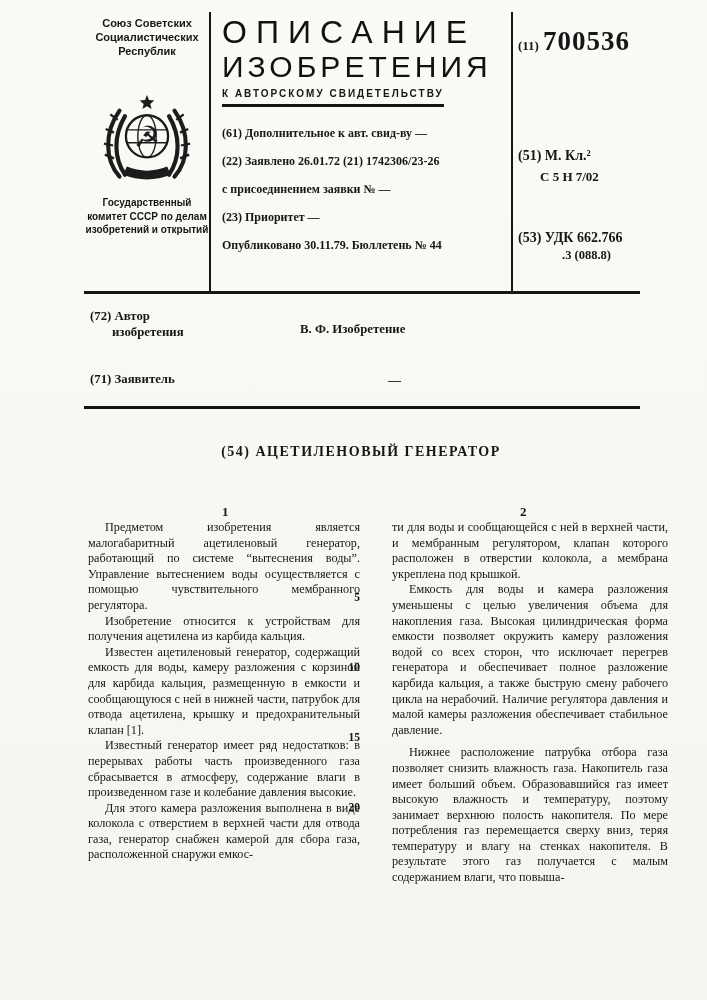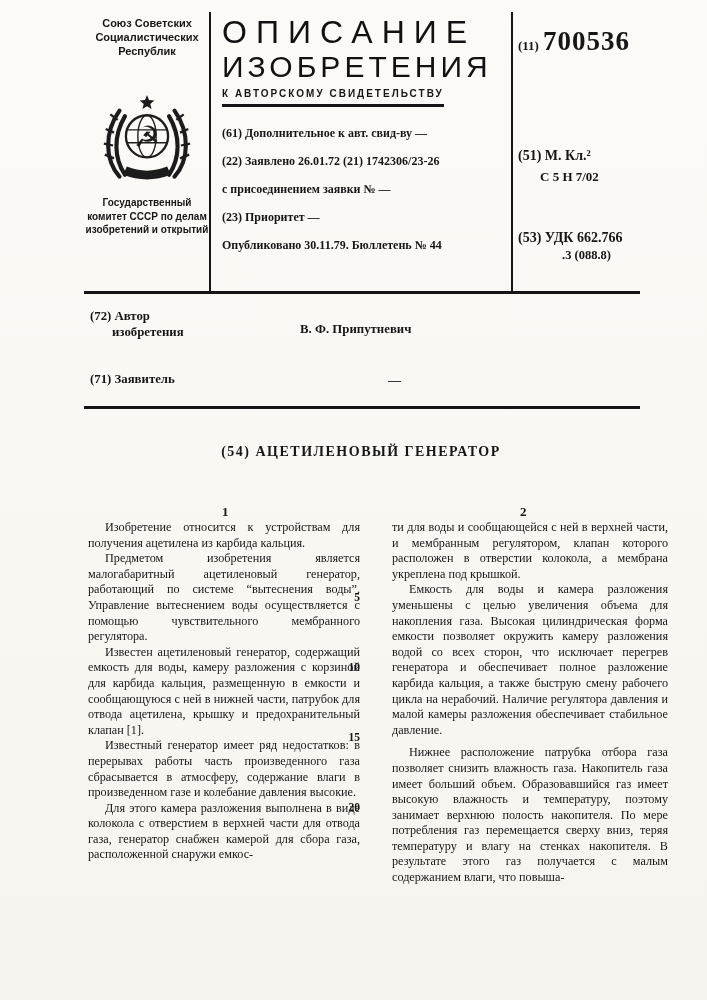--- a/index.html
+++ b/index.html
@@ -172,32 +172,32 @@
   </div>
   <div class="udk">
     <div class="u1">(53) УДК  662.766</div>
     <div class="u2">.3 (088.8)</div>
   </div>
 
   <div class="author-label">
     <div>(72) Автор</div>
     <div class="ind">изобретения</div>
   </div>
-  <div class="author-value">В. Ф. Припутневич</div>
+  <div class="author-value">В. Ф. Изобретение</div>
   <div class="applicant-label">(71) Заявитель</div>
   <div class="applicant-value">—</div>
 
   <div class="invention-title">(54) АЦЕТИЛЕНОВЫЙ ГЕНЕРАТОР</div>
 
   <div class="colnum c1">1</div>
   <div class="colnum c2">2</div>
 
   <div class="bodycol col1">
+      <p class="indent">Предметом изобретения является малогабаритный ацетиленовый генератор, работающий по системе “вытеснения воды”. Управление вытеснением воды осуществляется с помощью чувствительного мембранного регулятора.</p>
       <p class="indent">Изобретение относится к устройствам для получения ацетилена из карбида кальция.</p>
-      <p class="indent">Предметом изобретения является малогабаритный ацетиленовый генератор, работающий по системе “вытеснения воды”. Управление вытеснением воды осуществляется с помощью чувствительного мембранного регулятора.</p>
       <p class="indent">Известен ацетиленовый генератор, содержащий емкость для воды, камеру разложения с корзиной для карбида кальция, размещенную в емкости и сообщающуюся с ней в нижней части, патрубок для отвода ацетилена, крышку и предохранительный клапан [1].</p>
       <p class="indent">Известный генератор имеет ряд недостатков: в перерывах работы часть произведенного газа сбрасывается в атмосферу, содержание влаги в произведенном газе и колебание давления высокие.</p>
       <p class="indent">Для этого камера разложения выполнена в виде колокола с отверстием в верхней части для отвода газа, генератор снабжен камерой для сбора газа, расположенной снаружи емкос-</p>
     </div>
   <div class="bodycol col2">
       <p>ти для воды и сообщающейся с ней в верхней части, и мембранным регулятором, клапан которого расположен в отверстии колокола, а мембрана укреплена под крышкой.</p>
       <p class="indent">Емкость для воды и камера разложения уменьшены с целью увеличения объема для накопления газа. Высокая цилиндрическая форма емкости позволяет окружить камеру разложения водой со всех сторон, что исключает перегрев генератора и обеспечивает полное разложение карбида кальция, а также быструю смену рабочего цикла на нерабочий. Наличие регулятора давления и малой камеры разложения обеспечивает стабильное давление.</p>
       <p class="indent gap">Нижнее расположение патрубка отбора газа позволяет снизить влажность газа. Накопитель газа имеет больший объем. Образовавшийся газ имеет высокую влажность и температуру, поэтому занимает верхнюю полость накопителя. По мере потребления газ перемещается сверху вниз, теряя температуру и влагу на стенках накопителя. В результате этого газ получается с малым содержанием влаги, что повыша-</p>
     </div>
 

